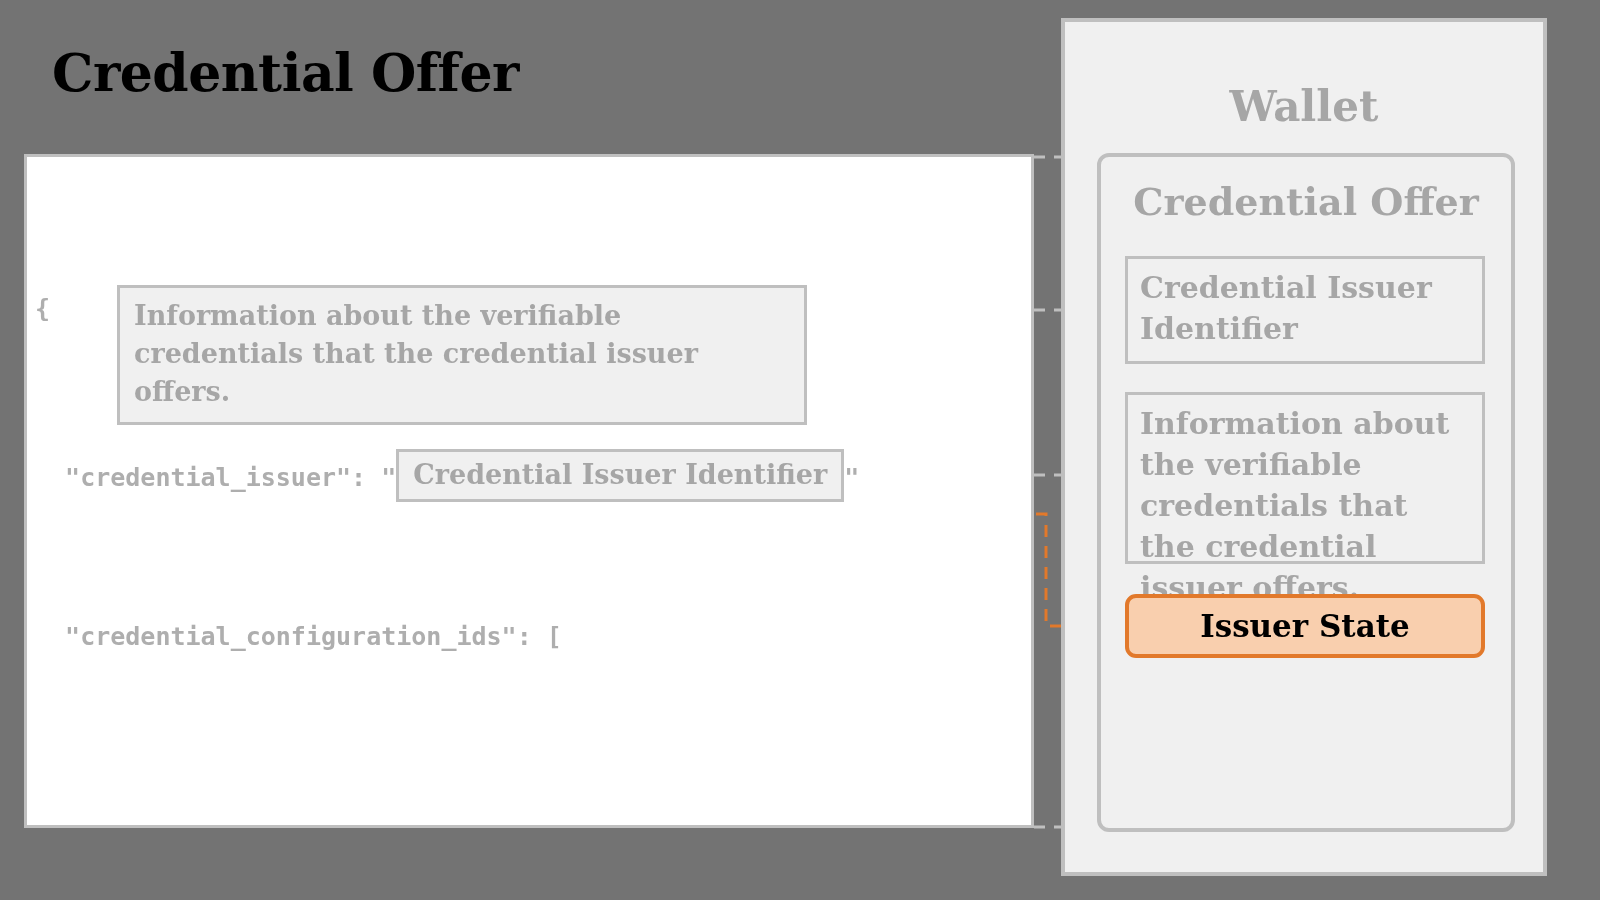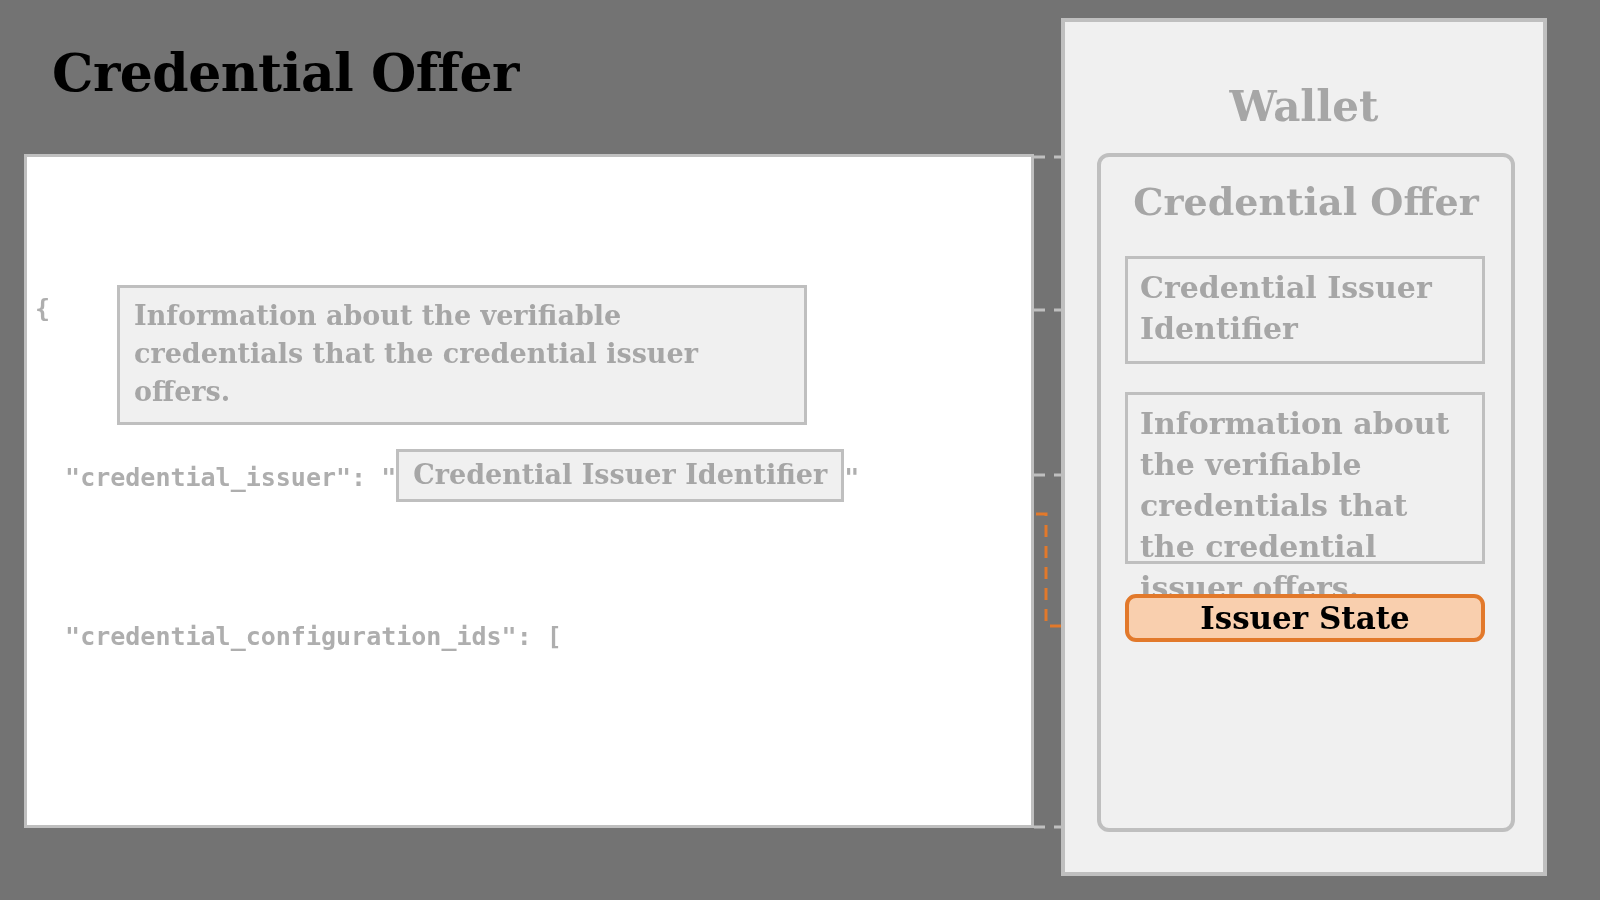--- a/index.html
+++ b/index.html
@@ -146,21 +146,21 @@
     left: 1125px;
     top: 392px;
     width: 360px;
     height: 172px;
   }
   #wallet-item-issuer-state {
     position: absolute;
     left: 1125px;
     top: 594px;
     width: 360px;
-    height: 48px;
+    height: 64px;
     background: #f9cfae;
     border: 4px solid #e2792b;
     border-radius: 11px;
     box-sizing: border-box;
     color: #000000;
     font-family: "DejaVu Serif", serif;
     font-weight: bold;
     font-size: 31px;
     display: flex;
     align-items: center;

